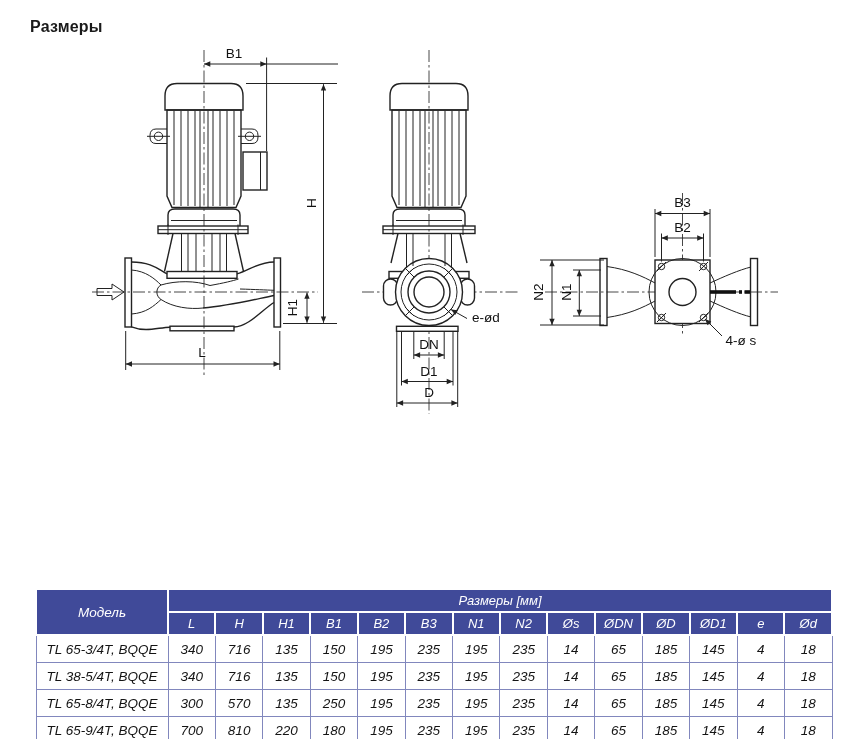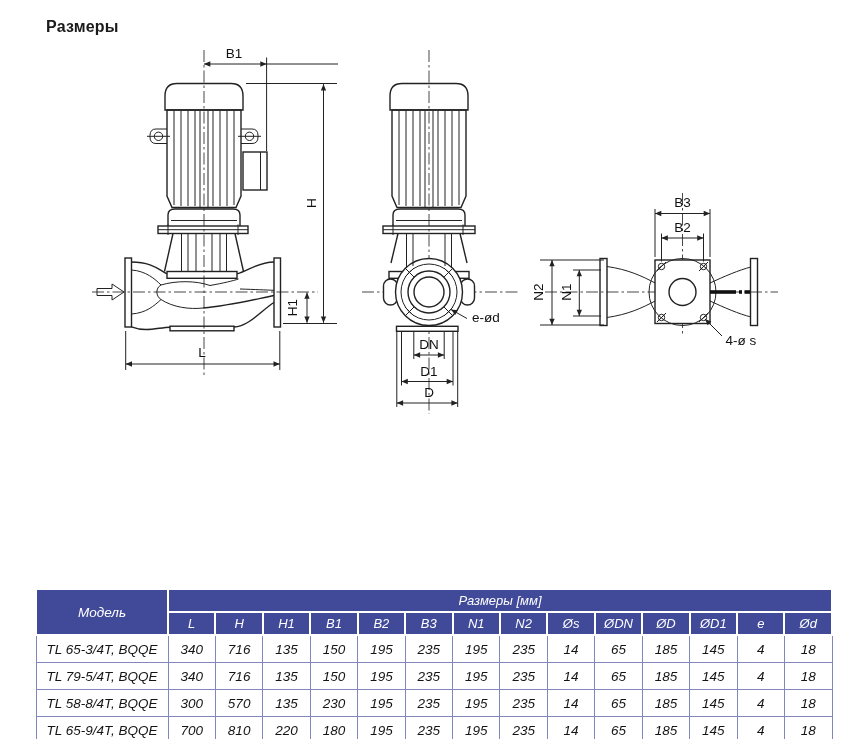--- a/index.html
+++ b/index.html
@@ -1,21 +1,21 @@
 <!DOCTYPE html>
 <html><head>
 <meta charset="utf-8">
 <style>
   html,body{margin:0;padding:0;}
   body{
     width:848px;height:739px;position:relative;background:#fff;overflow:hidden;
     font-family:"Liberation Sans",sans-serif;
     --header-bg:#404a99; --body-border:#8187bd; --ink:#1f1f1f;
   }
-  .title{position:absolute;left:46px;top:7px;font-size:16px;font-weight:700;color:#1a1a1a;letter-spacing:.2px;}
+  .title{position:absolute;left:30px;top:7px;font-size:16px;font-weight:700;color:#1a1a1a;letter-spacing:.2px;}
   .drawings{position:absolute;left:0;top:0;width:848px;height:560px;}
   svg text.dim{font-size:13.5px;fill:#111;text-anchor:middle;font-family:"Liberation Sans",sans-serif;}
   svg .o{fill:none;stroke:#222;stroke-width:1.4;}
   svg .wf{fill:#fff;stroke:#222;stroke-width:1.4;}
   svg .t{fill:none;stroke:#222;stroke-width:1;}
   svg .d{fill:none;stroke:#222;stroke-width:1;}
   svg .cl{fill:none;stroke:#333;stroke-width:.9;stroke-dasharray:12 3 2.5 3;}
   svg .thick{stroke:#111;stroke-width:3.6;}
   .tablewrap{position:absolute;left:35px;top:588px;width:798px;font-style:italic;}
   table{border-collapse:collapse;table-layout:fixed;width:798px;}
@@ -307,42 +307,42 @@
           <td>195</td>
           <td>235</td>
           <td>14</td>
           <td>65</td>
           <td>185</td>
           <td>145</td>
           <td>4</td>
           <td>18</td>
         </tr>
         <tr>
-          <td>TL 79-5/4T, BQQE</td>
+          <td>TL 38-5/4T, BQQE</td>
           <td>340</td>
           <td>716</td>
           <td>135</td>
           <td>150</td>
           <td>195</td>
           <td>235</td>
           <td>195</td>
           <td>235</td>
           <td>14</td>
           <td>65</td>
           <td>185</td>
           <td>145</td>
           <td>4</td>
           <td>18</td>
         </tr>
         <tr>
-          <td>TL 58-8/4T, BQQE</td>
+          <td>TL 65-8/4T, BQQE</td>
           <td>300</td>
           <td>570</td>
           <td>135</td>
-          <td>230</td>
+          <td>250</td>
           <td>195</td>
           <td>235</td>
           <td>195</td>
           <td>235</td>
           <td>14</td>
           <td>65</td>
           <td>185</td>
           <td>145</td>
           <td>4</td>
           <td>18</td>

